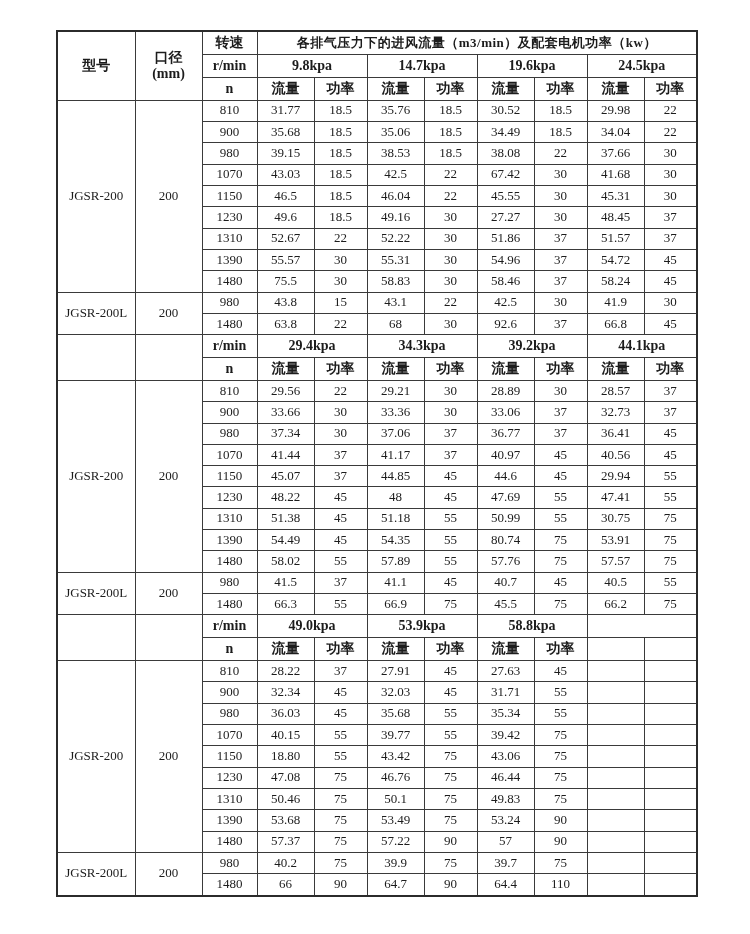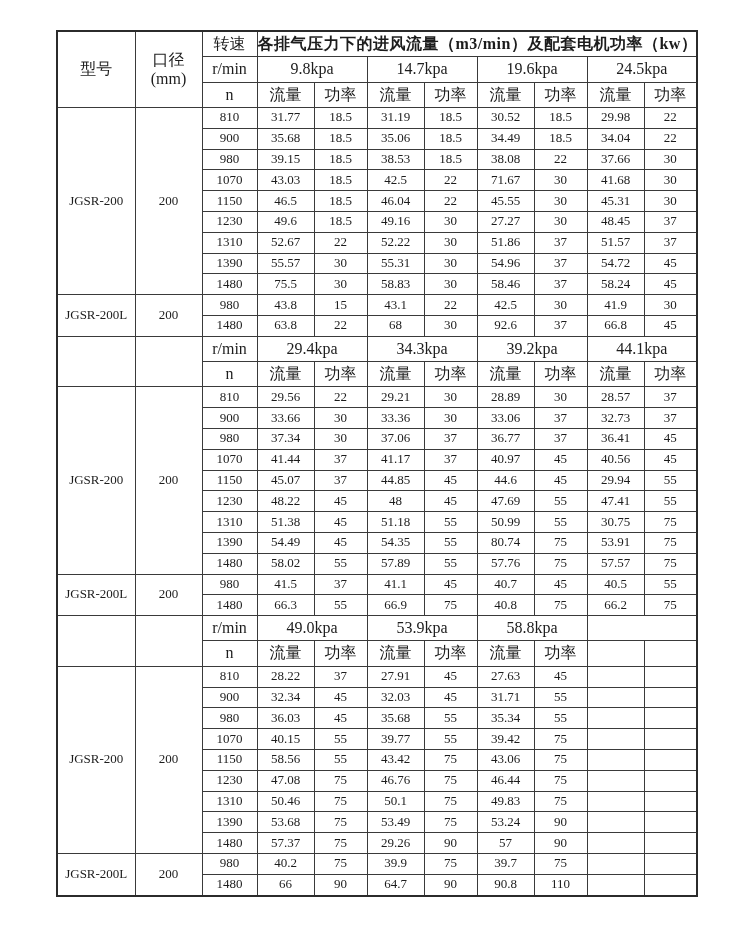--- a/index.html
+++ b/index.html
@@ -31,26 +31,26 @@
     text-align: center;
     vertical-align: middle;
     padding: 0;
     font-size: 13px;
     font-weight: normal;
     line-height: 1.15;
     overflow: hidden;
     white-space: nowrap;
   }
   table.spec th.hd {
-    font-weight: normal;
-    font-size: 16px;
+    font-weight: bold;
+    font-size: 14px;
   }
   table.spec th.title {
     font-weight: bold;
-    font-size: 16px;
+    font-size: 13px;
     letter-spacing: 0.5px;
   }
   table.spec .pre {
     white-space: pre-line;
   }
 </style>
 </head>
 <body>
 
 <div class="page">
@@ -93,21 +93,21 @@
           <th class="hd">功率</th>
           <th class="hd">流量</th>
           <th class="hd">功率</th>
         </tr>
         <tr>
           <td rowspan="9">JGSR-200</td>
           <td rowspan="9">200</td>
           <td>810</td>
           <td>31.77</td>
           <td>18.5</td>
-          <td>31.19</td>
+          <td>35.76</td>
           <td>18.5</td>
           <td>30.52</td>
           <td>18.5</td>
           <td>29.98</td>
           <td>22</td>
         </tr>
         <tr>
           <td>900</td>
           <td>35.68</td>
           <td>18.5</td>
@@ -128,21 +128,21 @@
           <td>22</td>
           <td>37.66</td>
           <td>30</td>
         </tr>
         <tr>
           <td>1070</td>
           <td>43.03</td>
           <td>18.5</td>
           <td>42.5</td>
           <td>22</td>
-          <td>71.67</td>
+          <td>67.42</td>
           <td>30</td>
           <td>41.68</td>
           <td>30</td>
         </tr>
         <tr>
           <td>1150</td>
           <td>46.5</td>
           <td>18.5</td>
           <td>46.04</td>
           <td>22</td>
@@ -352,21 +352,21 @@
           <td>45</td>
           <td>40.5</td>
           <td>55</td>
         </tr>
         <tr>
           <td>1480</td>
           <td>66.3</td>
           <td>55</td>
           <td>66.9</td>
           <td>75</td>
-          <td>40.8</td>
+          <td>45.5</td>
           <td>75</td>
           <td>66.2</td>
           <td>75</td>
         </tr>
         <tr>
           <td rowspan="2"></td>
           <td rowspan="2"></td>
           <th class="hd">r/min</th>
           <th colspan="2" class="hd">49.0kpa</th>
           <th colspan="2" class="hd">53.9kpa</th>
@@ -425,21 +425,21 @@
           <td>55</td>
           <td>39.77</td>
           <td>55</td>
           <td>39.42</td>
           <td>75</td>
           <td></td>
           <td></td>
         </tr>
         <tr>
           <td>1150</td>
-          <td>58.56</td>
+          <td>18.80</td>
           <td>55</td>
           <td>43.42</td>
           <td>75</td>
           <td>43.06</td>
           <td>75</td>
           <td></td>
           <td></td>
         </tr>
         <tr>
           <td>1230</td>
@@ -471,21 +471,21 @@
           <td>75</td>
           <td>53.24</td>
           <td>90</td>
           <td></td>
           <td></td>
         </tr>
         <tr>
           <td>1480</td>
           <td>57.37</td>
           <td>75</td>
-          <td>29.26</td>
+          <td>57.22</td>
           <td>90</td>
           <td>57</td>
           <td>90</td>
           <td></td>
           <td></td>
         </tr>
         <tr>
           <td rowspan="2">JGSR-200L</td>
           <td rowspan="2">200</td>
           <td>980</td>
@@ -497,20 +497,20 @@
           <td>75</td>
           <td></td>
           <td></td>
         </tr>
         <tr>
           <td>1480</td>
           <td>66</td>
           <td>90</td>
           <td>64.7</td>
           <td>90</td>
-          <td>90.8</td>
+          <td>64.4</td>
           <td>110</td>
           <td></td>
           <td></td>
         </tr>
       </tbody>
   </table>
 </div>
 
 </body></html>

